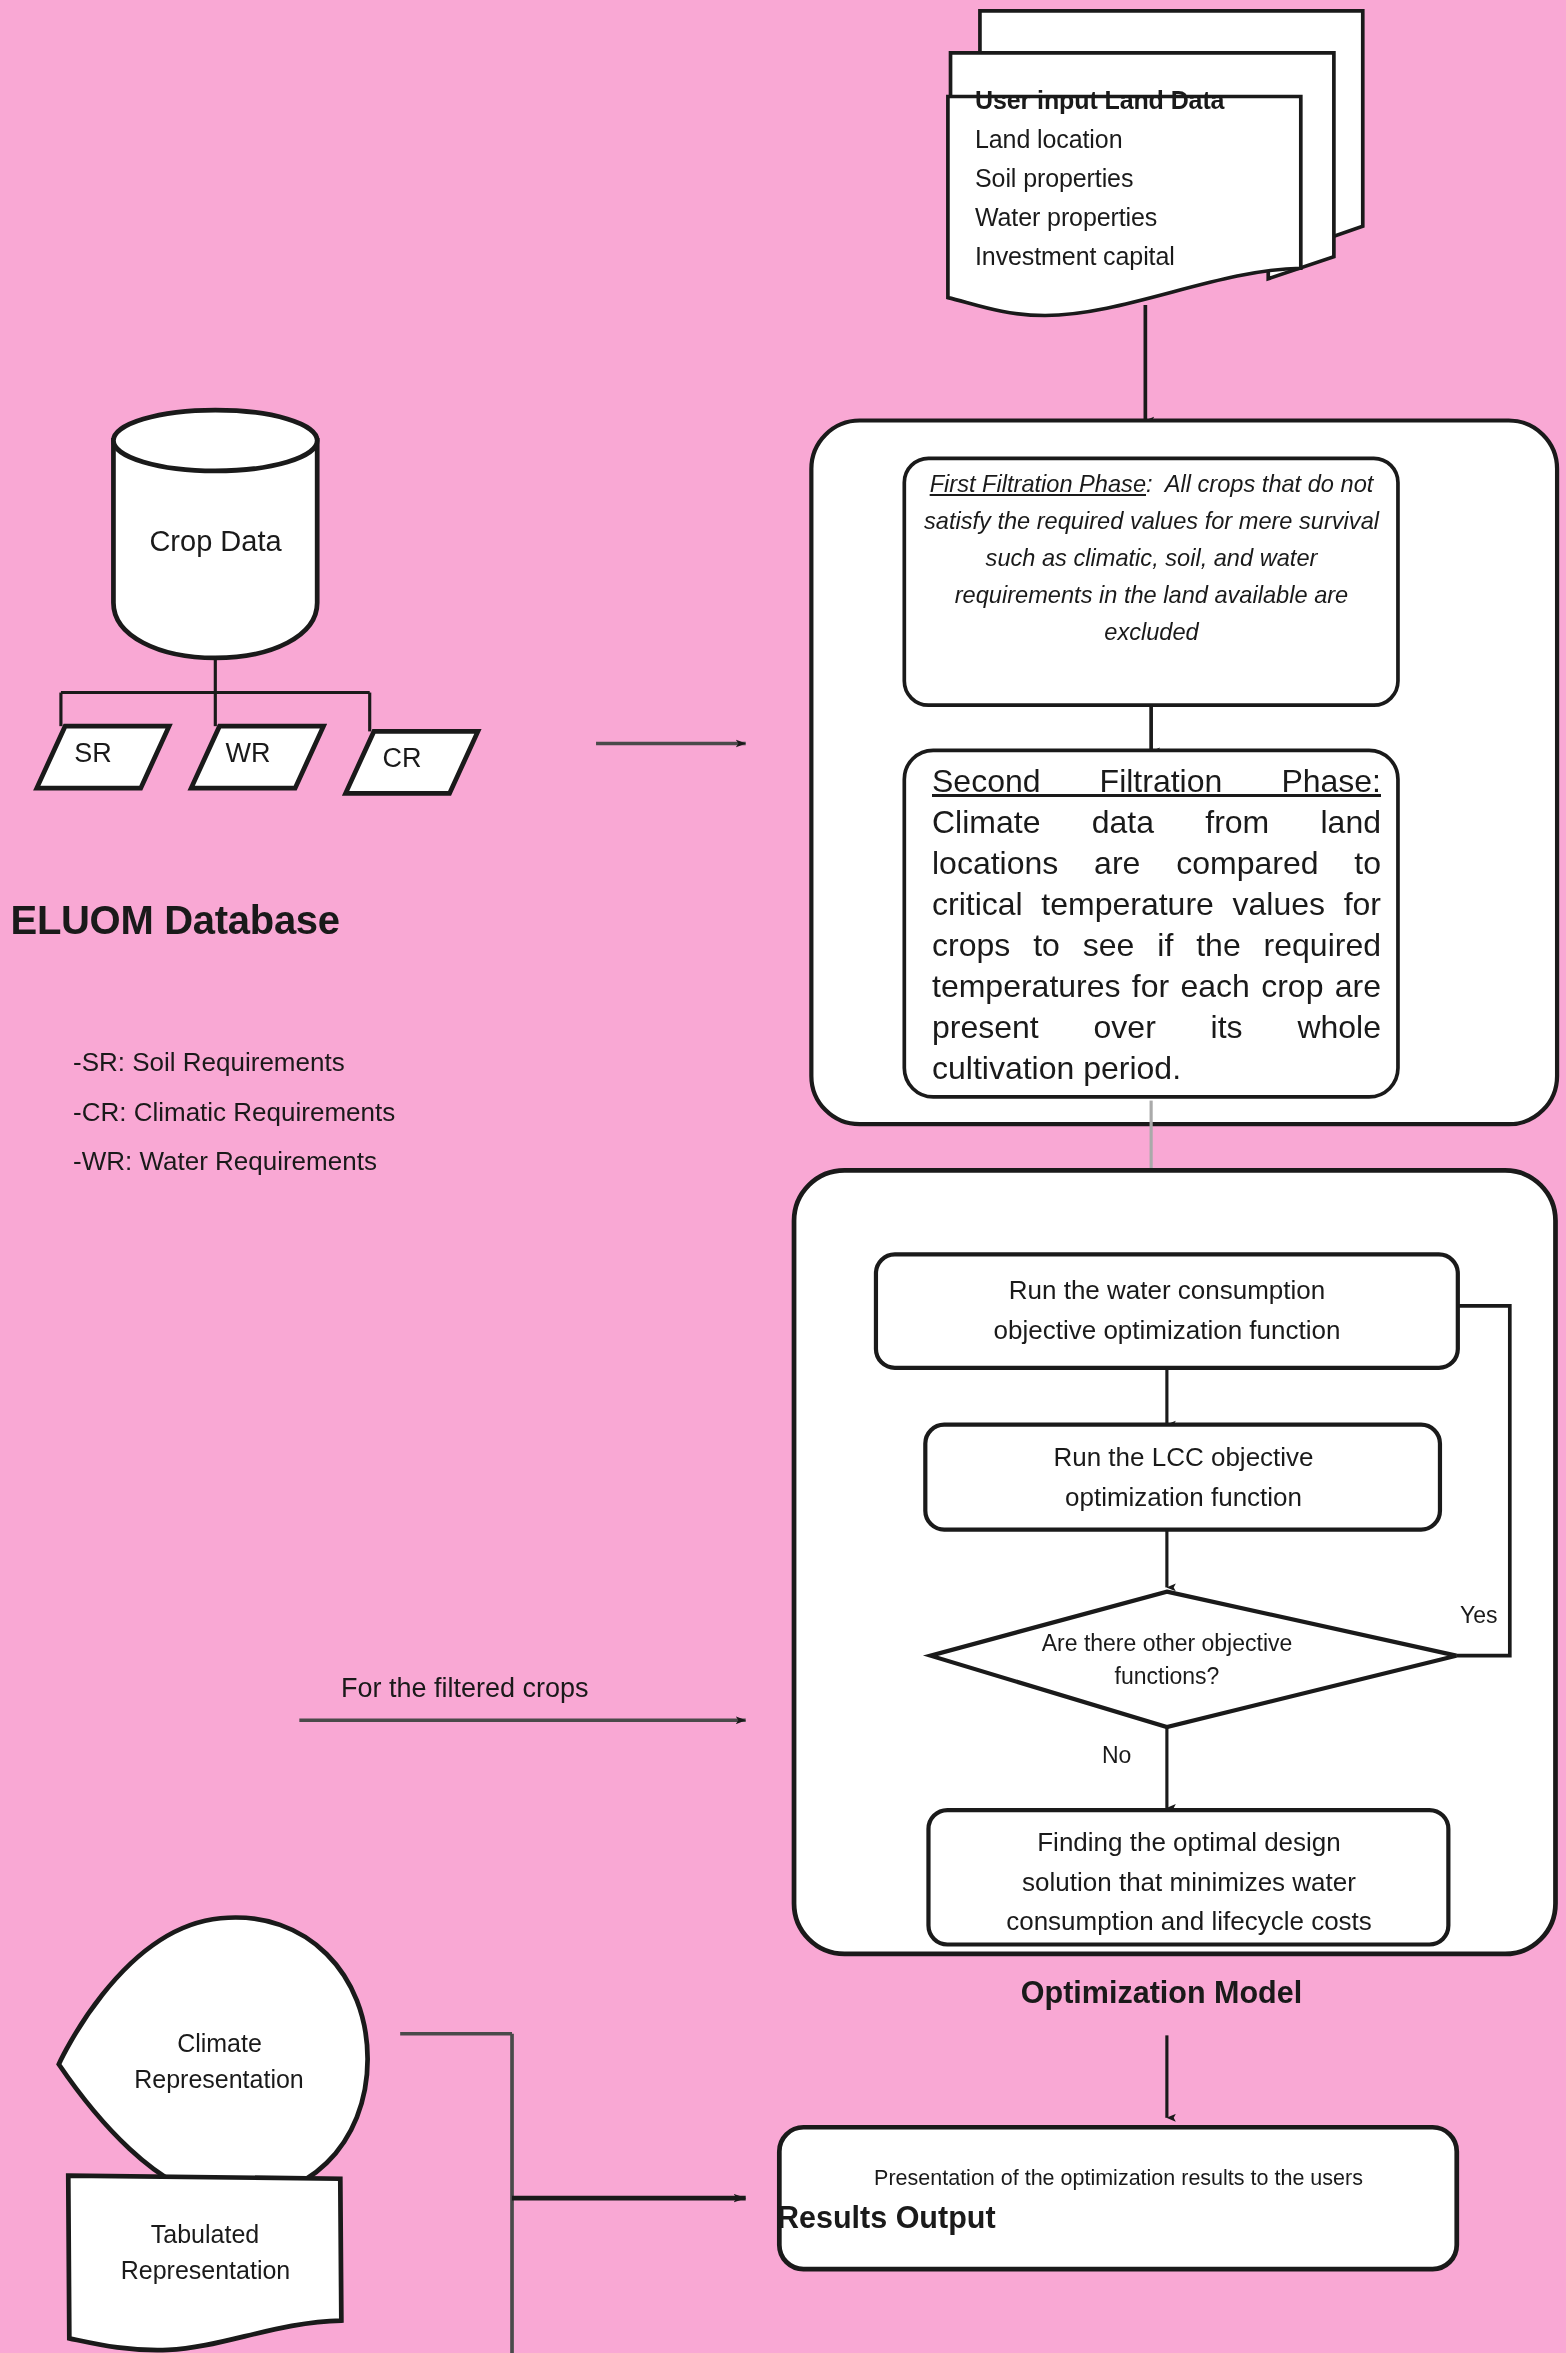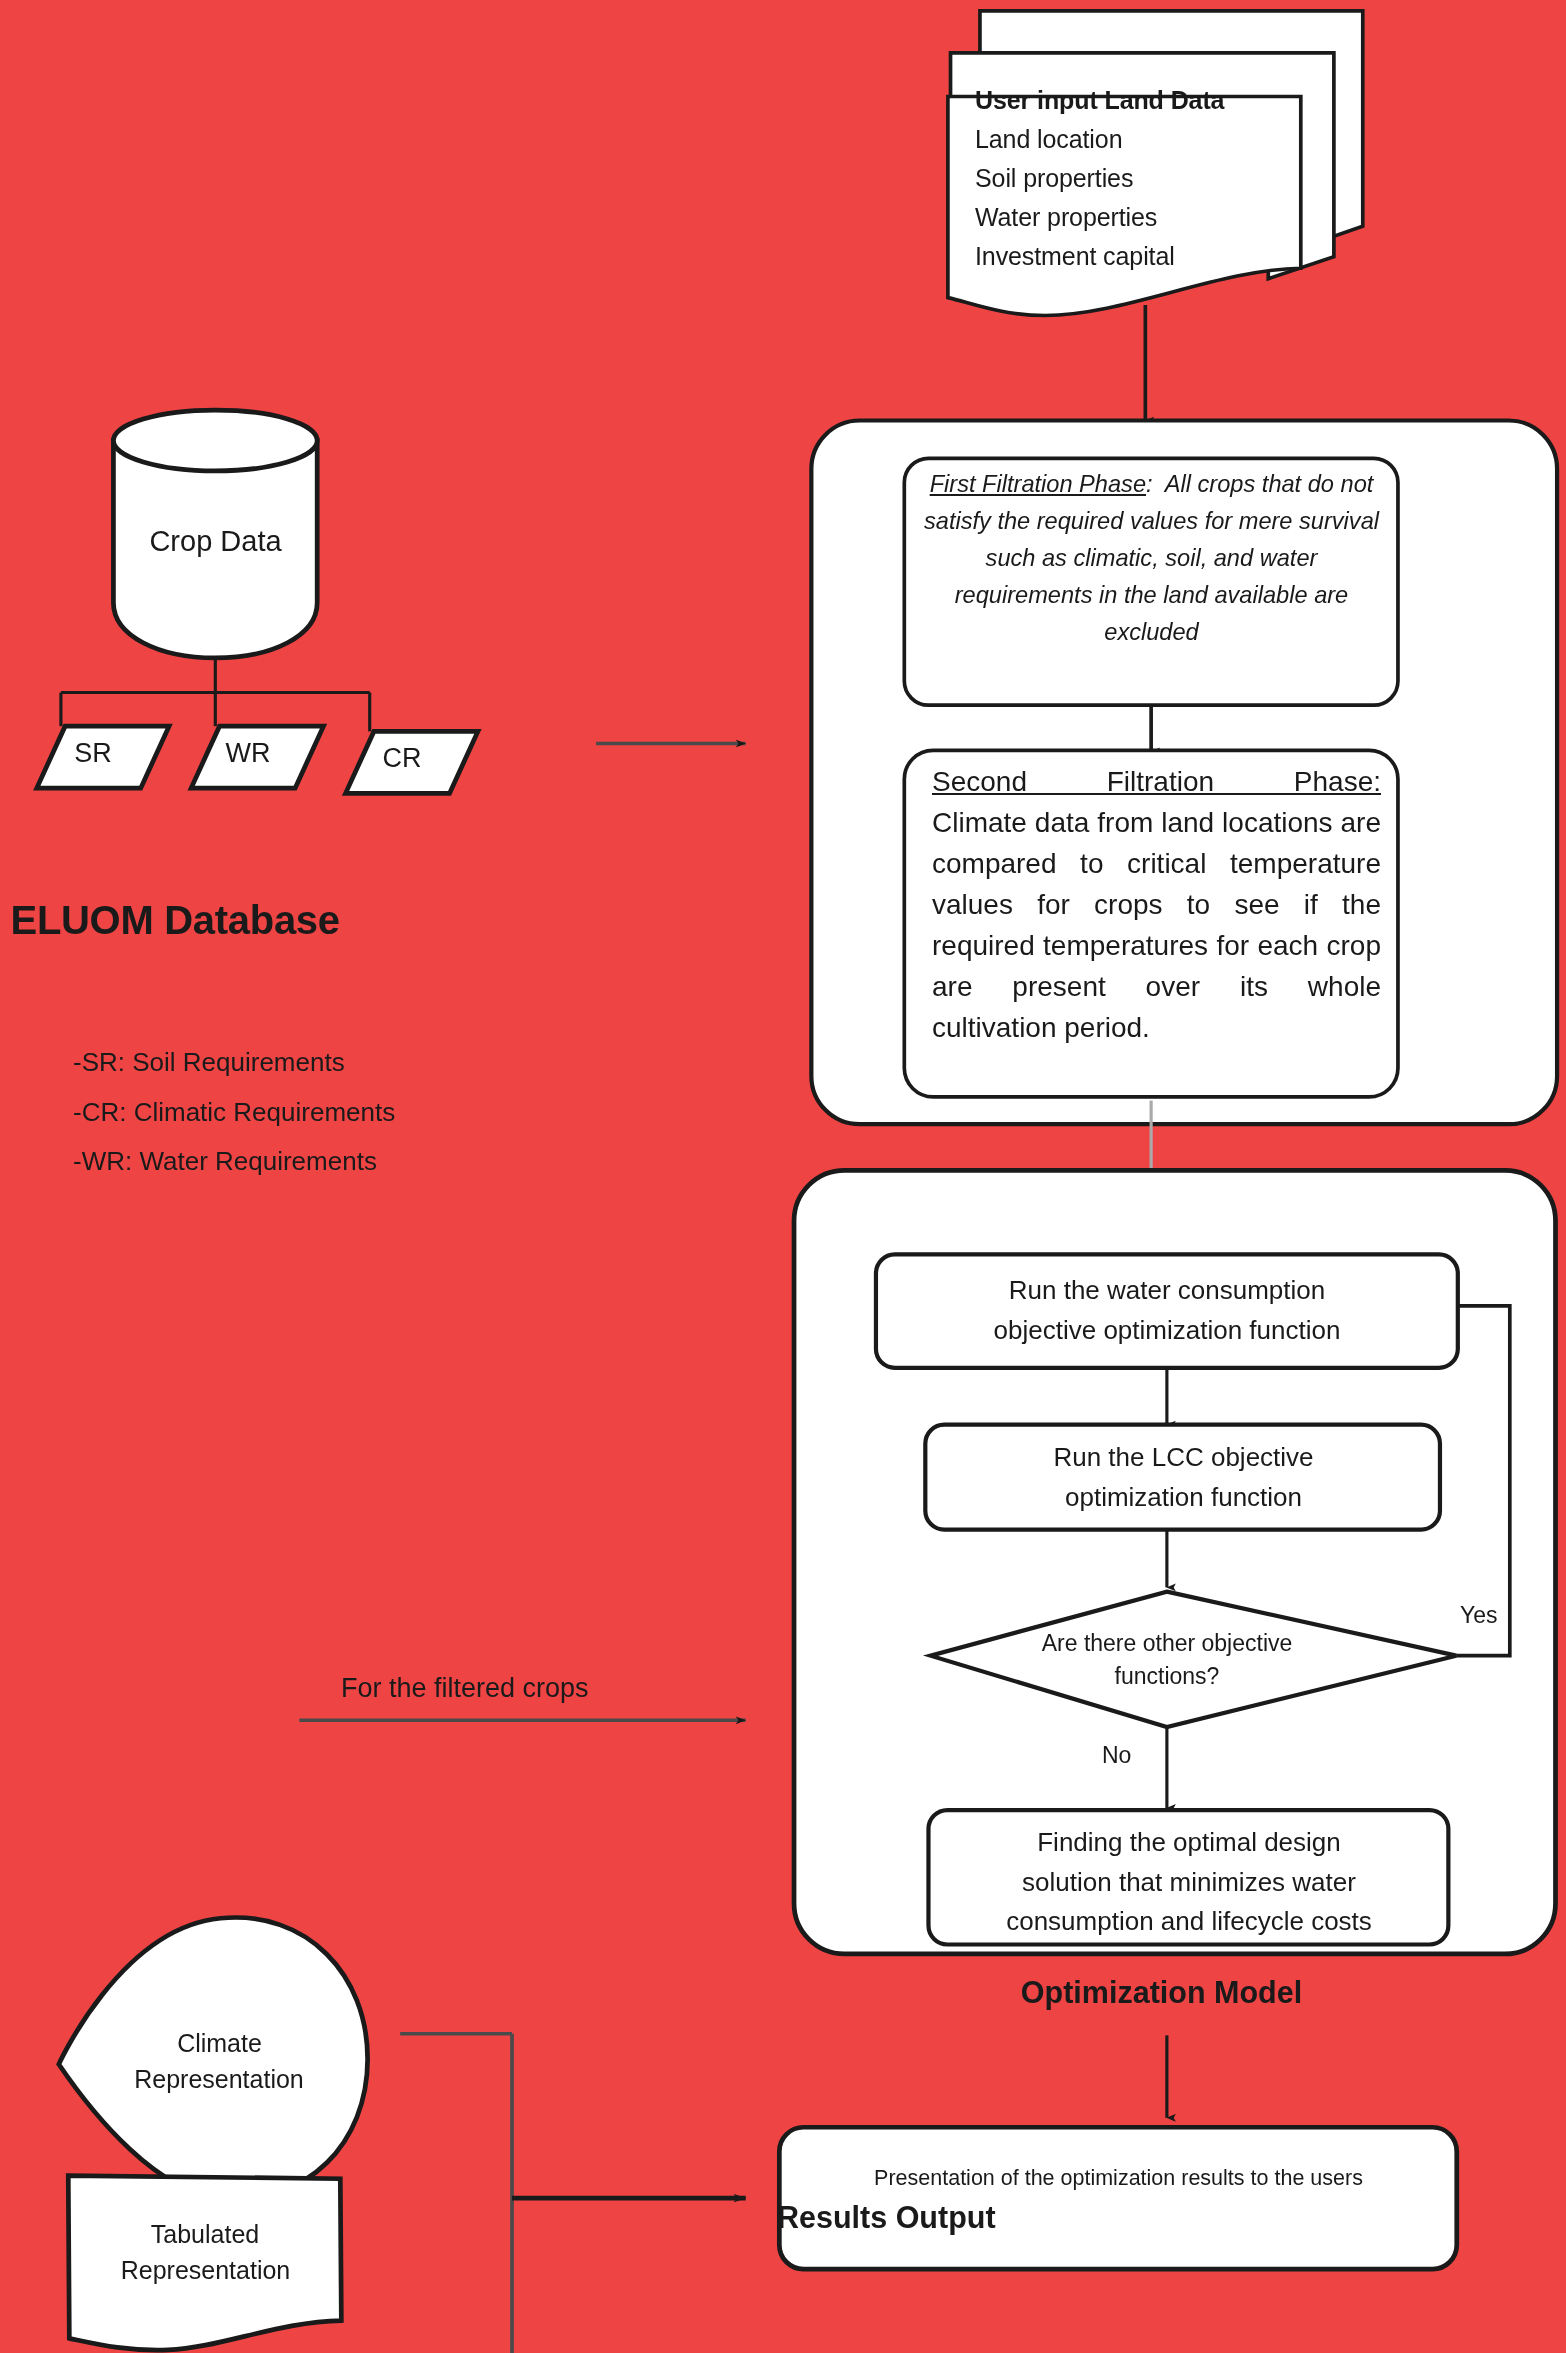--- a/index.html
+++ b/index.html
@@ -8,21 +8,21 @@
     background: #ffffff;
   }
   body {
     font-family: "Liberation Sans", sans-serif;
     color: #000000;
   }
   #canvas {
     position: relative;
     width: 1566px;
     height: 2354px;
-    background: #ef4444;
+    background: #f9a8d4;
     overflow: hidden;
   }
   svg.layer {
     position: absolute;
     left: 0;
     top: 0;
     width: 1566px;
     height: 2354px;
     pointer-events: none;
   }
@@ -45,21 +45,21 @@
 
   
   .filt1-text {
     font-size: 23.6px;
     line-height: 37px;
     text-align: center;
     width: 467px;
     font-style: italic;
   }
   .filt2-text {
-    font-size: 28px;
+    font-size: 32px;
     line-height: 41px;
     text-align: justify;
     text-align-last: left;
     width: 449px;
   }
   .u { text-decoration: underline; }
 
   
   .crop-data-label {
     font-size: 29px;

